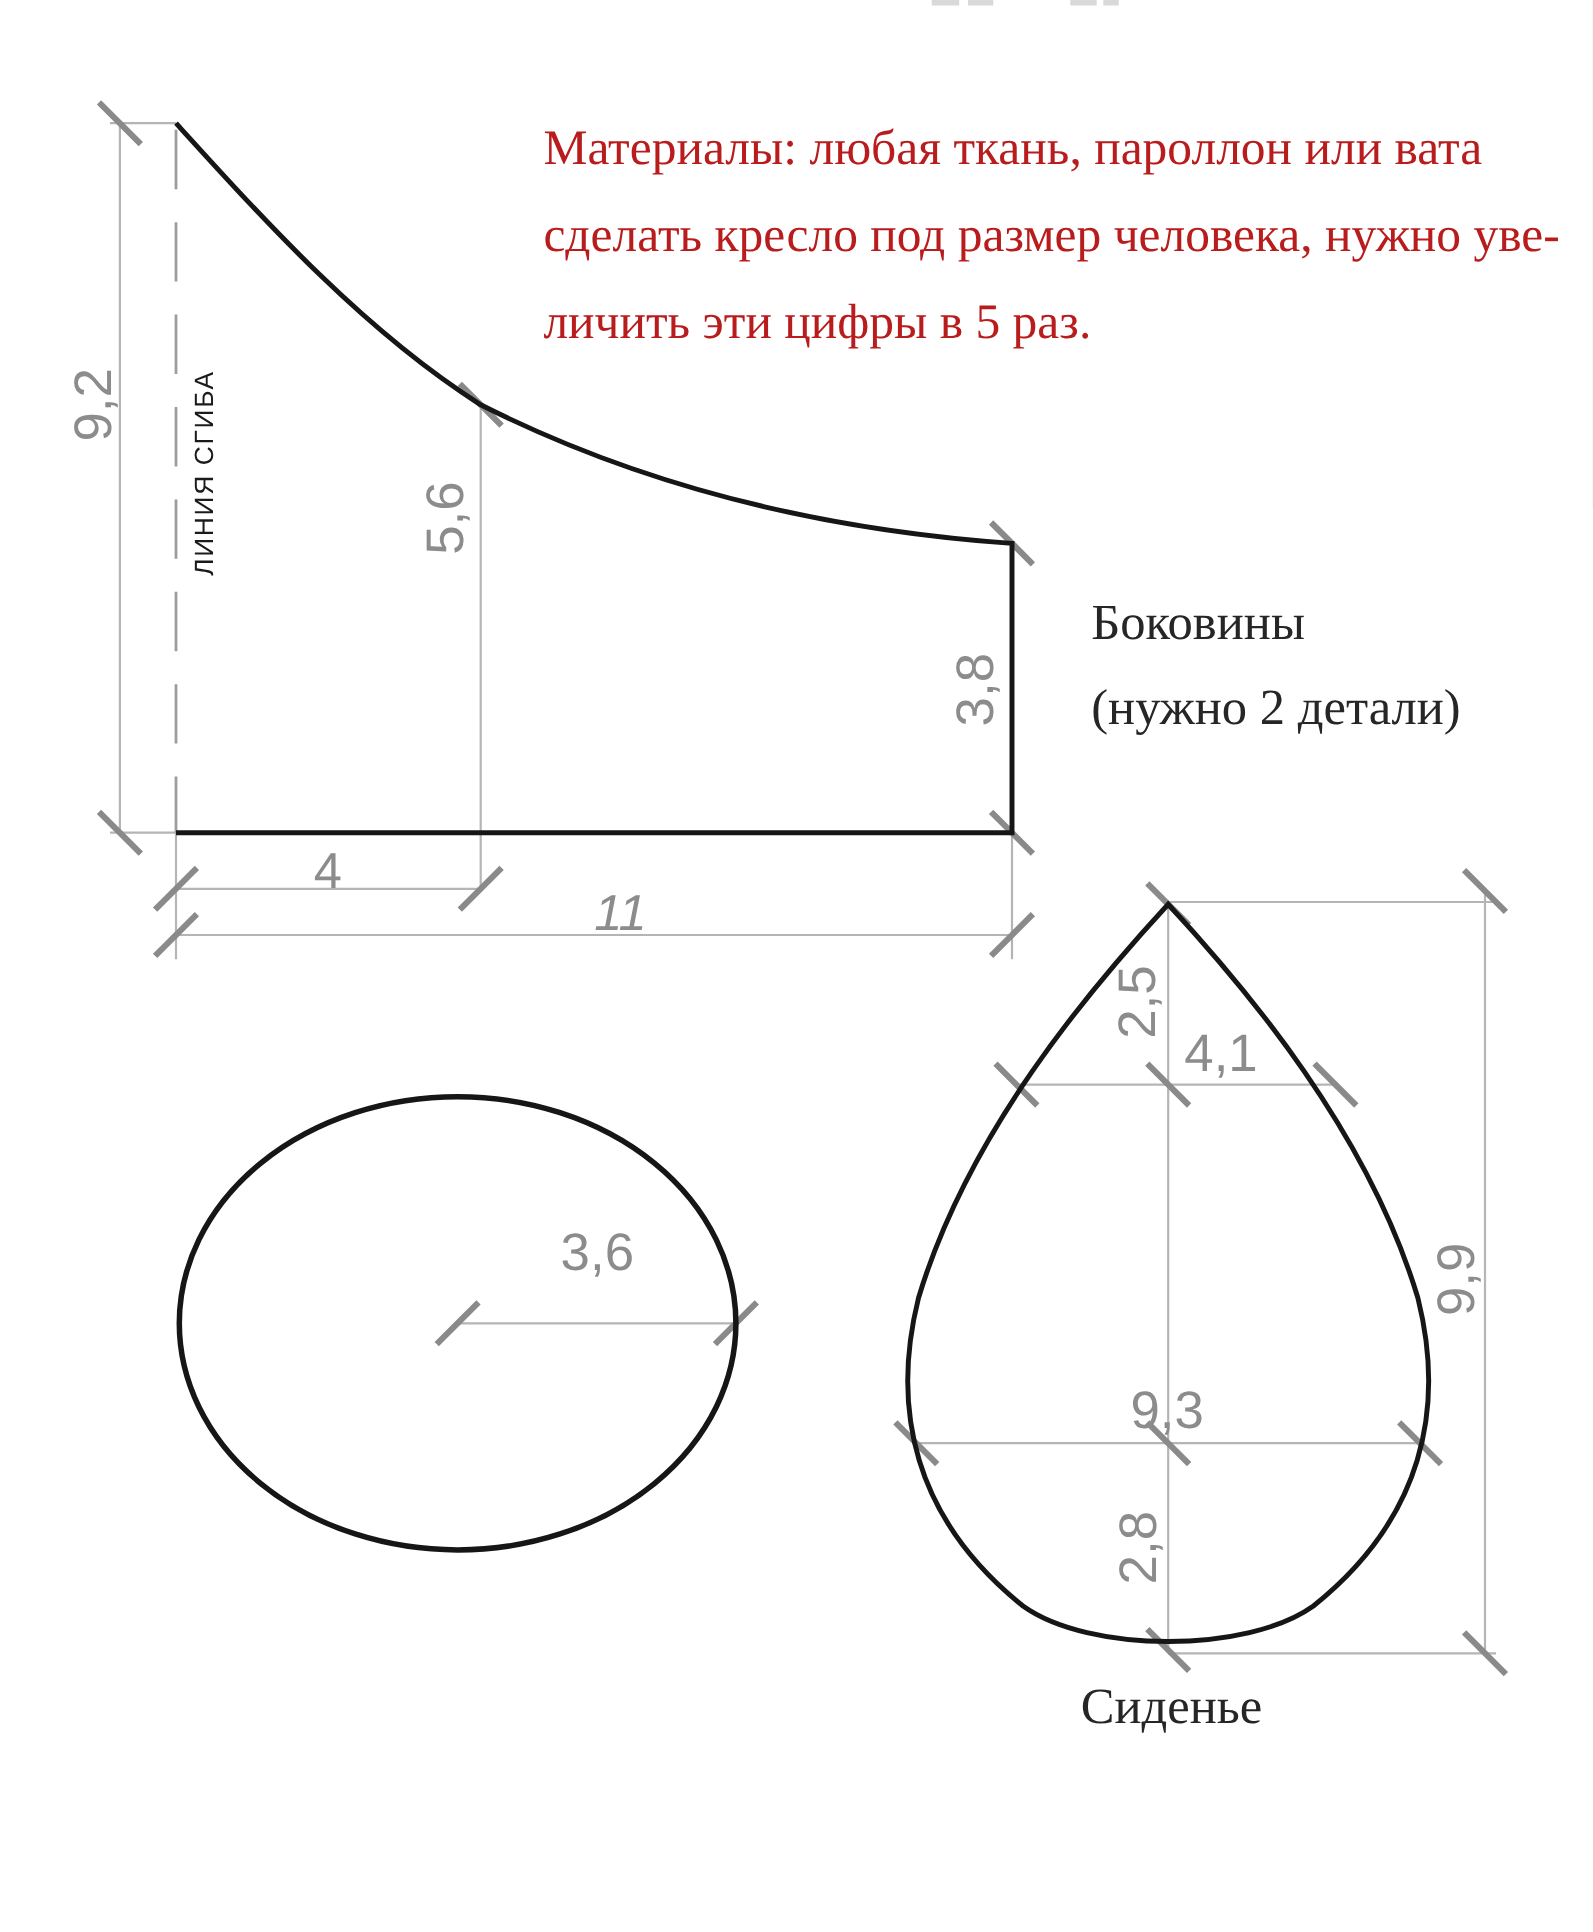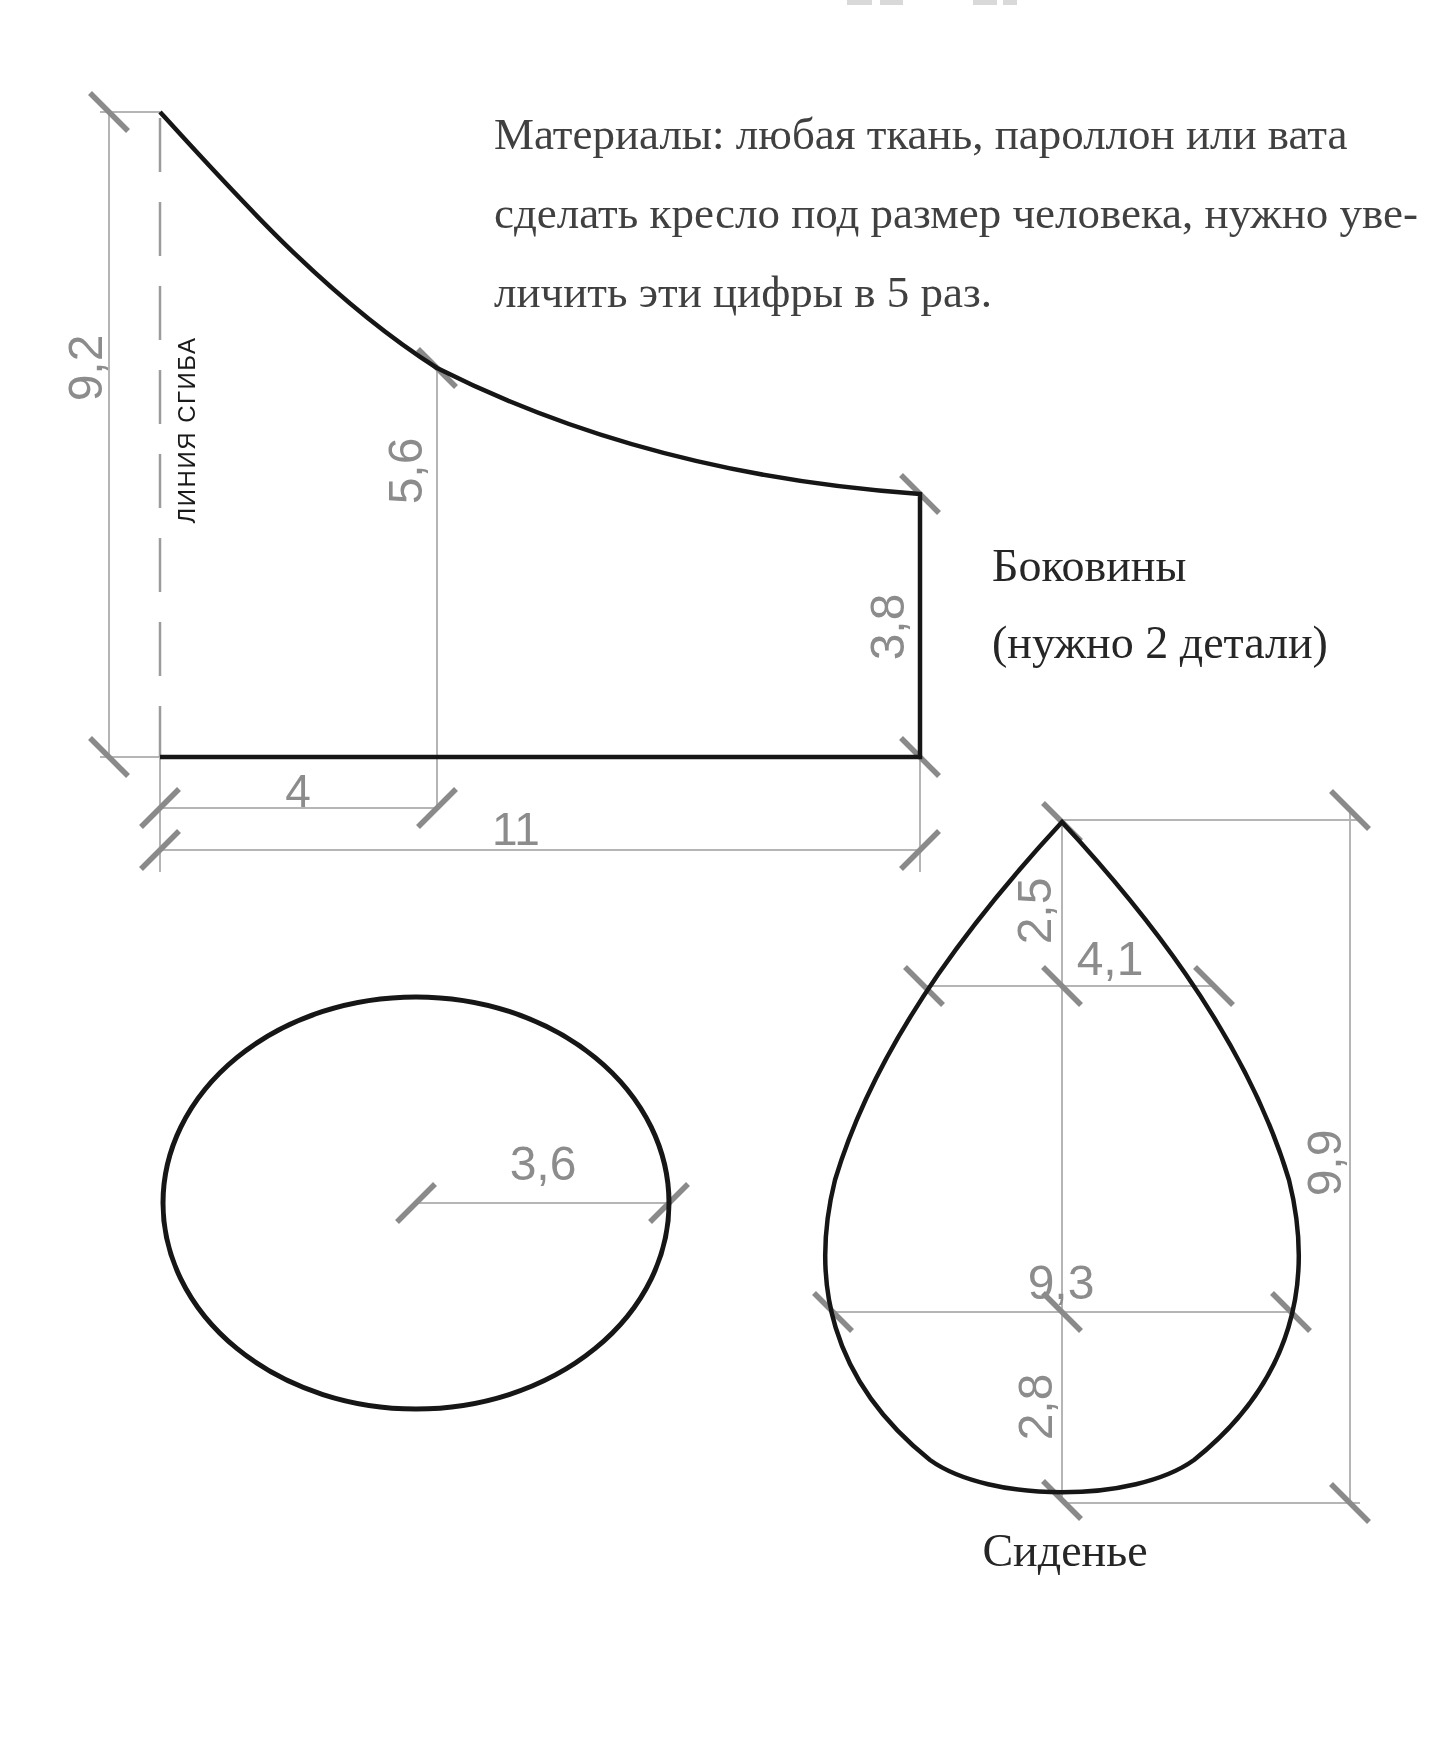--- a/index.html
+++ b/index.html
@@ -26,21 +26,21 @@
   .serif{
     font-family:"Liberation Serif","DejaVu Serif", serif;
     color:#262626;
   }
   .caption{font-size:46px;}
   .instructions{
     position:absolute;
     left:494px;top:95px;
     font-size:45px;
     line-height:79px;
-    color:#404040;
+    color:#b91c1c;
     font-family:"Liberation Serif","DejaVu Serif", serif;
   }
   .instructions div{white-space:nowrap;}
   .piece-label{
     position:absolute;
     left:992px;top:527px;
     font-size:46px;
     line-height:77px;
     color:#262626;
     font-family:"Liberation Serif","DejaVu Serif", serif;
@@ -140,23 +140,23 @@
   <div class="lbl rot fold-label" style="left:187px;top:430px;">ЛИНИЯ СГИБА</div>
 
   <div class="lbl rot dim" style="left:86px;top:368px;">9,2</div>
 
   <div class="lbl rot dim" style="left:406px;top:471px;">5,6</div>
 
   <div class="lbl rot dim" style="left:888px;top:627px;">3,8</div>
 
   <div class="lbl dim" style="left:298px;top:791px;font-size:46px;">4</div>
 
-  <div class="lbl dim" style="left:516px;top:829px;font-size:46px;">11</div>
+  <div class="lbl dim" style="left:564px;top:829px;font-size:46px;font-style:italic;">11</div>
 
-  <div class="lbl dim" style="left:543px;top:1164px;">3,6</div>
+  <div class="lbl dim" style="left:543px;top:1140px;">3,6</div>
 
 
   <div class="lbl rot dim" style="left:1035px;top:911px;">2,5</div>
 
   <div class="lbl dim" style="left:1110px;top:959px;">4,1</div>
 
   <div class="lbl rot dim" style="left:1325px;top:1163px;">9,9</div>
 
   <div class="lbl dim" style="left:1061px;top:1283px;">9,3</div>
 

